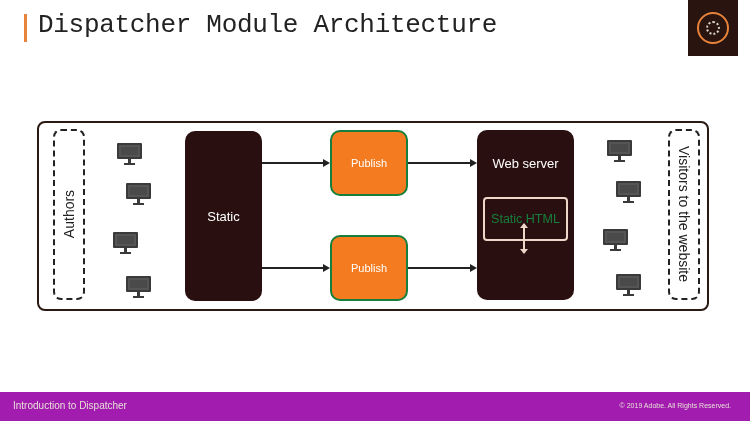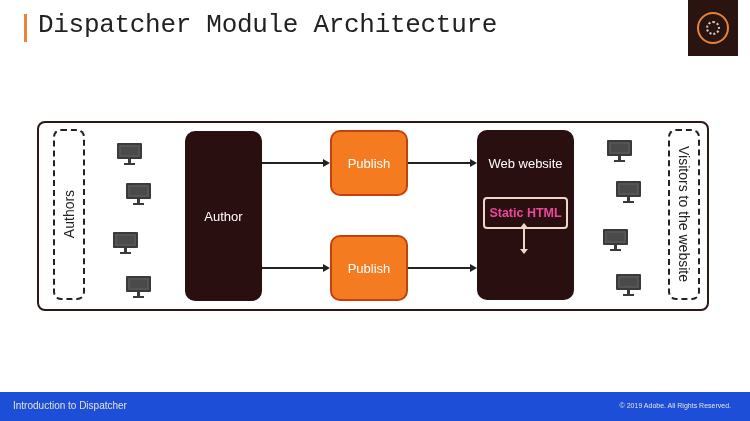--- a/index.html
+++ b/index.html
@@ -11,27 +11,27 @@
   .logo-inner { position:absolute; left:7px; top:7px; width:10px; height:10px; border:2px dotted #d8d0c8; border-radius:50%; }
   .frame { position:absolute; left:37px; top:121px; width:672px; height:190px; border:2px solid #2b1a14; border-radius:8px; box-sizing:border-box; }
   .dashed { position:absolute; border:2px dashed #222; border-radius:8px; box-sizing:border-box; }
   .vlabel { position:absolute; font-size:14px; color:#222; white-space:nowrap; }
   .monitor { position:absolute; width:25px; height:22px; }
   .monitor .scr { position:absolute; left:0; top:0; width:25px; height:16px; background:#555; border:2px solid #3a3a3a; box-sizing:border-box; border-radius:1px; }
   .monitor .scr::after { content:""; position:absolute; left:2px; top:2px; right:2px; bottom:2px; background:#4a4a4a; }
   .monitor .stand { position:absolute; left:11px; top:16px; width:3px; height:4px; background:#3a3a3a; }
   .monitor .base { position:absolute; left:7px; top:20px; width:11px; height:2px; background:#3a3a3a; }
   .author { position:absolute; left:185px; top:131px; width:77px; height:170px; background:#2a0f10; border-radius:10px; color:#fff; font-size:13px; display:flex; align-items:center; justify-content:center; }
-  .publish { position:absolute; width:78px; height:66px; background:#f47b20; border:2px solid #c2410c; border-radius:10px; box-sizing:border-box; color:#fff; font-size:13px; display:flex; align-items:center; justify-content:center; }
+  .publish { position:absolute; width:78px; height:66px; background:#f47b20; border:2px solid #15803d; border-radius:10px; box-sizing:border-box; color:#fff; font-size:11px; display:flex; align-items:center; justify-content:center; }
   .webserver { position:absolute; left:477px; top:130px; width:97px; height:170px; background:#2a0f10; border-radius:10px; }
   .ws-title { position:absolute; left:0; right:0; top:26px; text-align:center; color:#fff; font-size:13px; }
-  .inner-box { position:absolute; left:6px; width:85px; height:32px; border:2px solid #f0d6c8; border-radius:4px; box-sizing:border-box; color:#ec4899; font-size:12.5px; display:flex; align-items:center; justify-content:center;font-weight:bold; }
+  .inner-box { position:absolute; left:6px; width:85px; height:44px; border:2px solid #f0d6c8; border-radius:4px; box-sizing:border-box; color:#15803d; font-size:12.5px; display:flex; align-items:center; justify-content:center; }
   .line { position:absolute; height:2px; background:#222; }
   .arrowhead { position:absolute; width:0; height:0; border-top:4px solid transparent; border-bottom:4px solid transparent; border-left:7px solid #222; }
-  .footer { position:absolute; left:0; top:392px; width:750px; height:29px; background:#1d4ed8; }
+  .footer { position:absolute; left:0; top:392px; width:750px; height:29px; background:#a21caf; }
   .footer-left { position:absolute; left:13px; top:8px; font-size:10px; color:#e8e0d8; }
   .footer-right { position:absolute; right:19px; top:10px; font-size:7px; color:#e8e0d8; }
 </style>
 </head>
 <body>
 
 <div class="title-bar"></div>
 <div class="title">Dispatcher Module Architecture</div>
 <div class="logo-box">
   <div class="logo-ring">
@@ -59,42 +59,42 @@
     <div class="stand"></div>
     <div class="base"></div>
   </div>
 <div class="monitor" style="left:126px;top:276px;">
     <div class="scr"></div>
     <div class="stand"></div>
     <div class="base"></div>
   </div>
 
 <div class="author">
-    <span>Author</span>
+    <span>Static</span>
   </div>
 
 <div class="line" style="left:262px;top:162px;width:62px;"></div>
 <div class="arrowhead" style="left:323px;top:159px;"></div>
 <div class="line" style="left:262px;top:267px;width:62px;"></div>
 <div class="arrowhead" style="left:323px;top:264px;"></div>
 
 <div class="publish" style="left:330px;top:130px;">
     <span>Publish</span>
   </div>
 <div class="publish" style="left:330px;top:235px;">
     <span>Publish</span>
   </div>
 
 <div class="line" style="left:408px;top:162px;width:63px;"></div>
 <div class="arrowhead" style="left:470px;top:159px;"></div>
 <div class="line" style="left:408px;top:267px;width:63px;"></div>
 <div class="arrowhead" style="left:470px;top:264px;"></div>
 
 <div class="webserver">
-  <div class="ws-title">Web website</div>
+  <div class="ws-title">Web server</div>
   <div class="inner-box" style="top:67px;">
       <span>Static HTML</span>
     </div>
   <div style="position:absolute;left:46px;top:94px;width:2px;height:28px;background:#f0d6c8;"></div>
   <div style="position:absolute;left:43px;top:93px;width:0;height:0;border-left:4px solid transparent;border-right:4px solid transparent;border-bottom:5px solid #f0d6c8;"></div>
   <div style="position:absolute;left:43px;top:119px;width:0;height:0;border-left:4px solid transparent;border-right:4px solid transparent;border-top:5px solid #f0d6c8;"></div>
 </div>
 
 <div class="monitor" style="left:607px;top:140px;">
     <div class="scr"></div>

